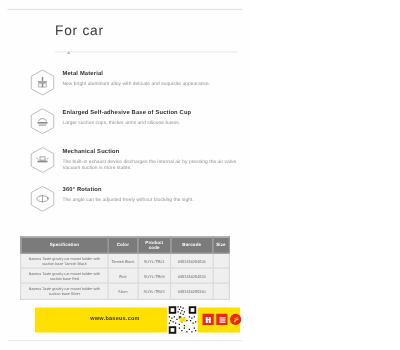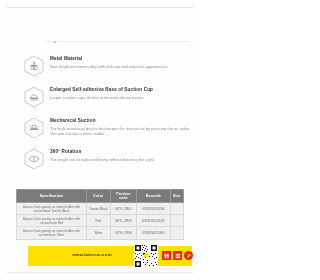--- a/index.html
+++ b/index.html
@@ -55,20 +55,21 @@
   .badge.round{border-radius:50%;}
   .badge svg{display:block;}
 </style>
 </head>
 <body>
 
 <div class="page">
 
   <div class="top-rule"></div>
 
+  <div class="title">For car</div>
   <div class="title-rule"></div>
   <div class="title-mark">▲</div>
 
   <div class="features">
 
     <div class="feature">
       <span class="hex">
         <svg width="20" height="22" viewBox="0 0 20 22">
           <polygon points="10,1 19,6 19,16 10,21 1,16 1,6" fill="none" stroke="#b5b5b5" stroke-width="0.7"></polygon>
           <rect x="6.5" y="10" width="7" height="1.2" fill="#8a8a8a"></rect>

